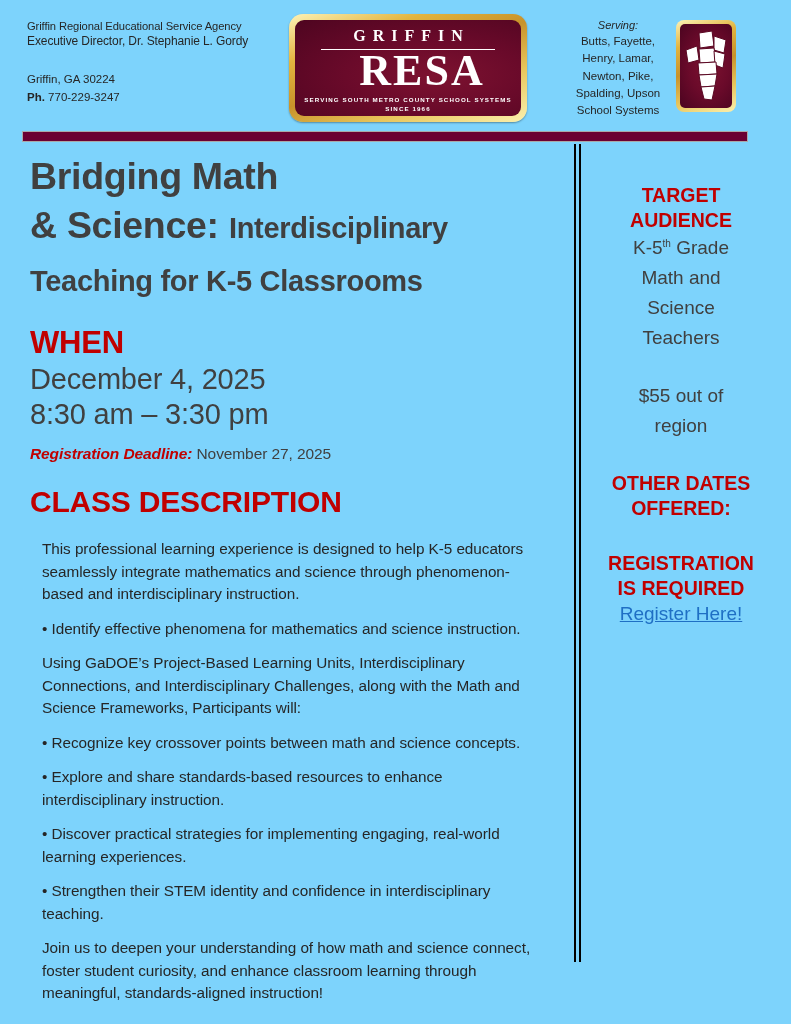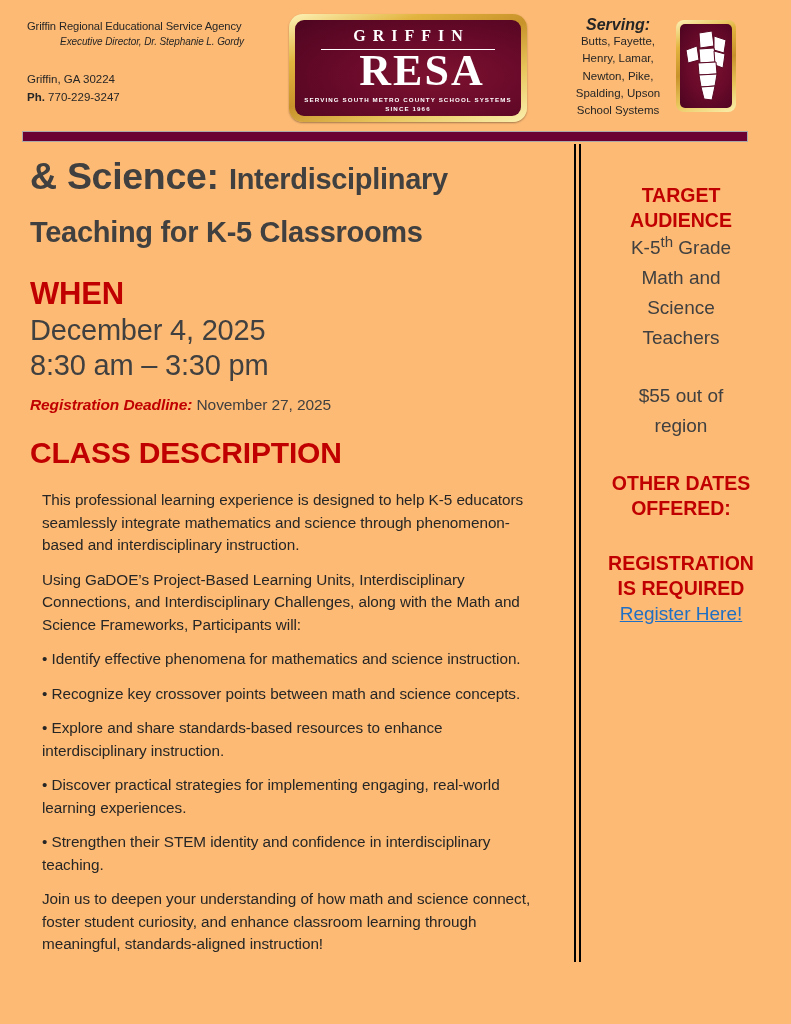--- a/index.html
+++ b/index.html
@@ -9,47 +9,45 @@
   }
   body {
     font-family: "Liberation Sans", sans-serif;
     color: #404040;
   }
   #page {
     position: relative;
     width: 791px;
     height: 1024px;
     overflow: hidden;
-    background: #fdba74;
+    background: #7dd3fc;
   }
 
   
   #header {
     position: absolute;
     left: 0; top: 0;
     width: 791px; height: 128px;
   }
   #agency-block {
     position: absolute;
     left: 27px; top: 19px;
     width: 250px;
   }
   .agency-name {
     font-size: 11.2px;
     color: #262626;
     line-height: 15px;
     letter-spacing: -0.1px;
   }
   .agency-director {
-    font-size: 10px;
-    font-style: italic;
+    font-size: 12px;
     color: #262626;
     line-height: 15px;
     letter-spacing: -0.1px;
-    text-align: center;
   }
   #address-block {
     position: absolute;
     left: 27px; top: 71px;
     width: 250px;
   }
   .addr-line {
     font-size: 11.5px;
     color: #262626;
     line-height: 17.5px;
@@ -123,22 +121,22 @@
   }
 
   
   #serving-block {
     position: absolute;
     left: 565px; top: 17px;
     width: 106px;
     text-align: center;
   }
   .serving-title {
-    font-size: 16px;
-    font-weight: bold;
+    font-size: 11px;
+    font-weight: normal;
     font-style: italic;
     color: #262626;
     line-height: 16px;
   }
   .serving-line {
     font-size: 11.5px;
     color: #262626;
     line-height: 17.3px;
   }
   #county-map {
@@ -248,21 +246,21 @@
     font-weight: bold;
     font-size: 19.5px;
     line-height: 25px;
   }
   .side-text {
     color: #404040;
     font-size: 19px;
     line-height: 30px;
   }
   .side-text sup {
-    font-size: 15px;
+    font-size: 10px;
     vertical-align: super;
     line-height: 0;
   }
   .side-gap-lg { height: 30px; }
   .side-gap-md { height: 28px; }
   #register-link {
     display: inline-block;
     color: #1F6FC4;
     font-size: 19px;
     line-height: 26px;
@@ -344,20 +342,21 @@
   <div id="maroon-bar"></div>
 
   <div id="v-divider">
     <div class="ln ln1"></div>
     <div class="ln ln2"></div>
   </div>
 
   <div id="left-col">
 
     <div id="flyer-title">
+      <div class="title-big">Bridging Math</div>
       <div><span class="title-big">&amp; Science: </span><span class="title-small">Interdisciplinary</span></div>
       <div class="title-small">Teaching for K-5 Classrooms</div>
     </div>
 
     <div style="height:18px"></div>
 
     <div class="section-head">WHEN</div>
     <div class="when-line">December 4, 2025</div>
     <div class="when-line">8:30 am – 3:30 pm</div>
 
@@ -366,22 +365,22 @@
     <div id="deadline"><span class="dl-label">Registration Deadline:</span><span> November 27, 2025</span></div>
 
     <div style="height:18px"></div>
 
     <div id="desc-head">CLASS DESCRIPTION</div>
 
     <div style="height:5px"></div>
 
     <div id="desc-body">
       <p>This professional learning experience is designed to help K-5 educators seamlessly integrate mathematics and science through phenomenon-based and interdisciplinary instruction.</p>
+      <p>• Identify effective phenomena for mathematics and science instruction.</p>
       <p>Using GaDOE’s Project-Based Learning Units, Interdisciplinary Connections, and Interdisciplinary Challenges, along with the Math and Science Frameworks, Participants will:</p>
-      <p>• Identify effective phenomena for mathematics and science instruction.</p>
       <p>• Recognize key crossover points between math and science concepts.</p>
       <p>• Explore and share standards-based resources to enhance interdisciplinary instruction.</p>
       <p>• Discover practical strategies for implementing engaging, real-world learning experiences.</p>
       <p>• Strengthen their STEM identity and confidence in interdisciplinary teaching.</p>
       <p>Join us to deepen your understanding of how math and science connect, foster student curiosity, and enhance classroom learning through meaningful, standards-aligned instruction!</p>
     </div>
   </div>
 
   <div id="right-col">
 

